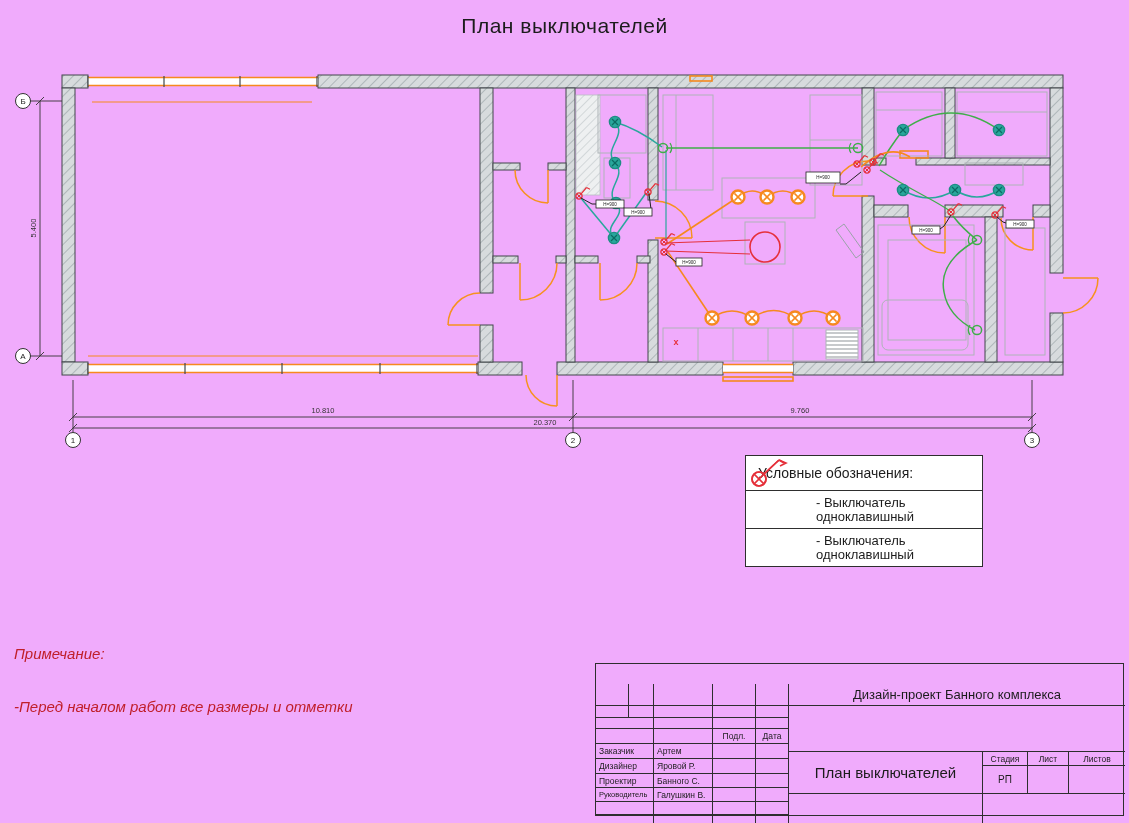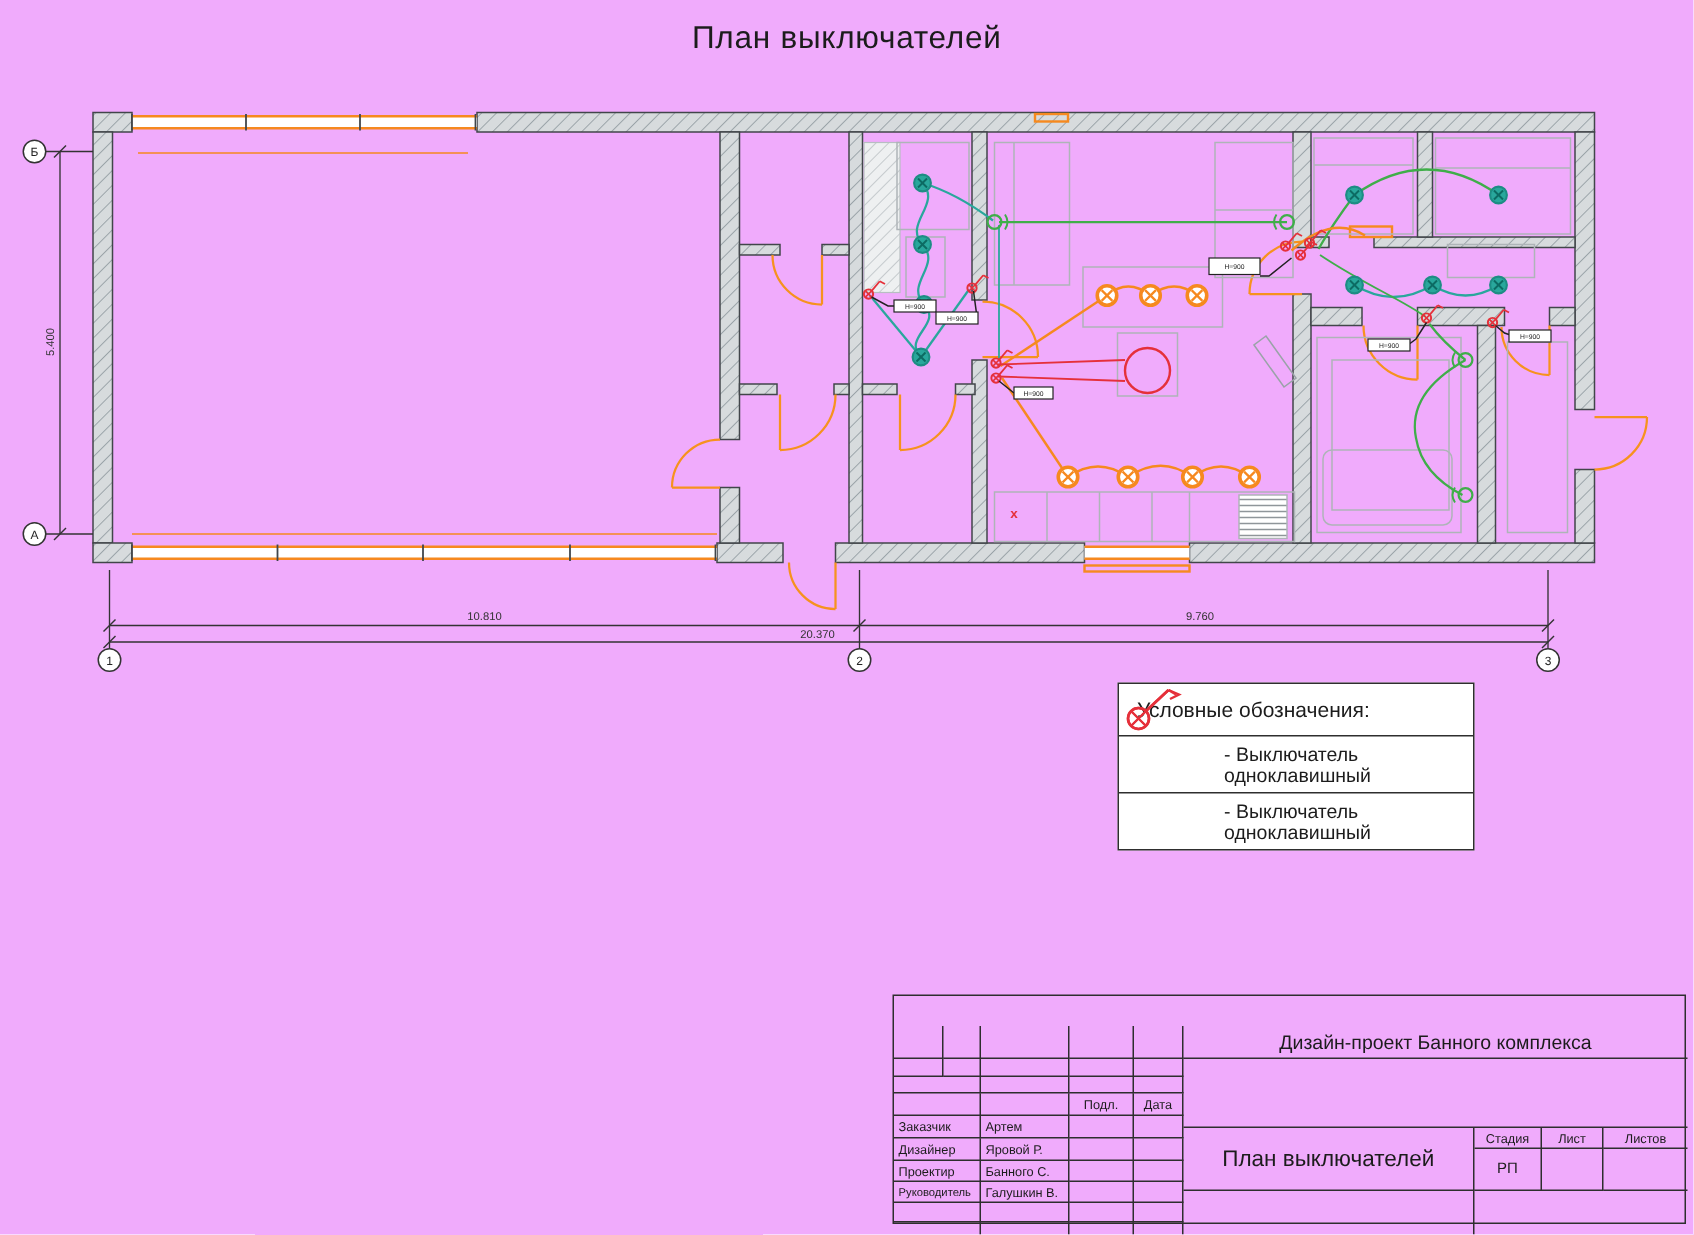--- a/index.html
+++ b/index.html
@@ -340,20 +340,22 @@
         </svg>
       </div>
       <div class="lbl">
         <div>- Выключатель</div>
           <div>одноклавишный</div>
       </div>
     </div>
   </div>
 
   <div class="notes">
+    <div>Примечание:</div>
+    <div>-Перед началом работ все размеры и отметки</div>
     
     
     
     
     
   </div>
 
   <div class="tb">
 
     <div class="cell" style="left:0;top:0;width:33px;height:22px"></div>

